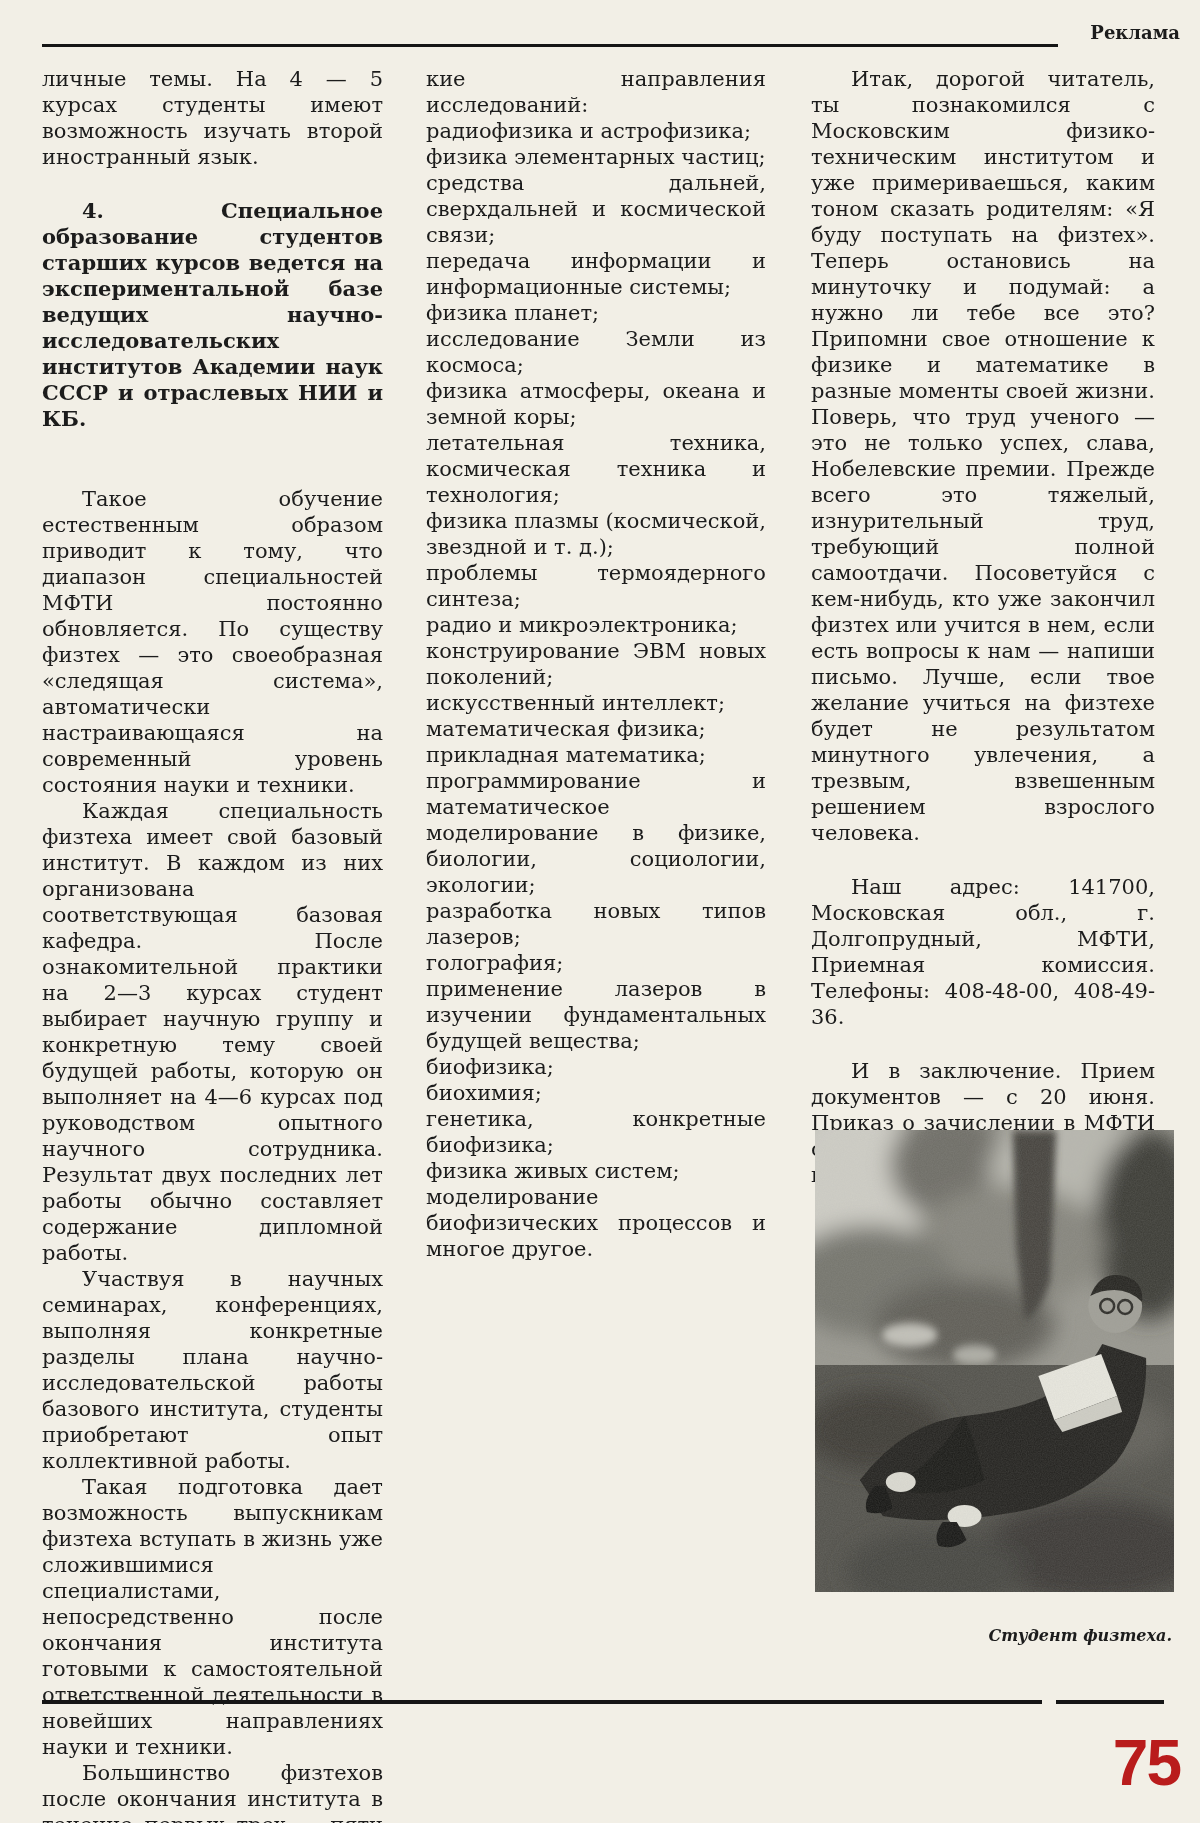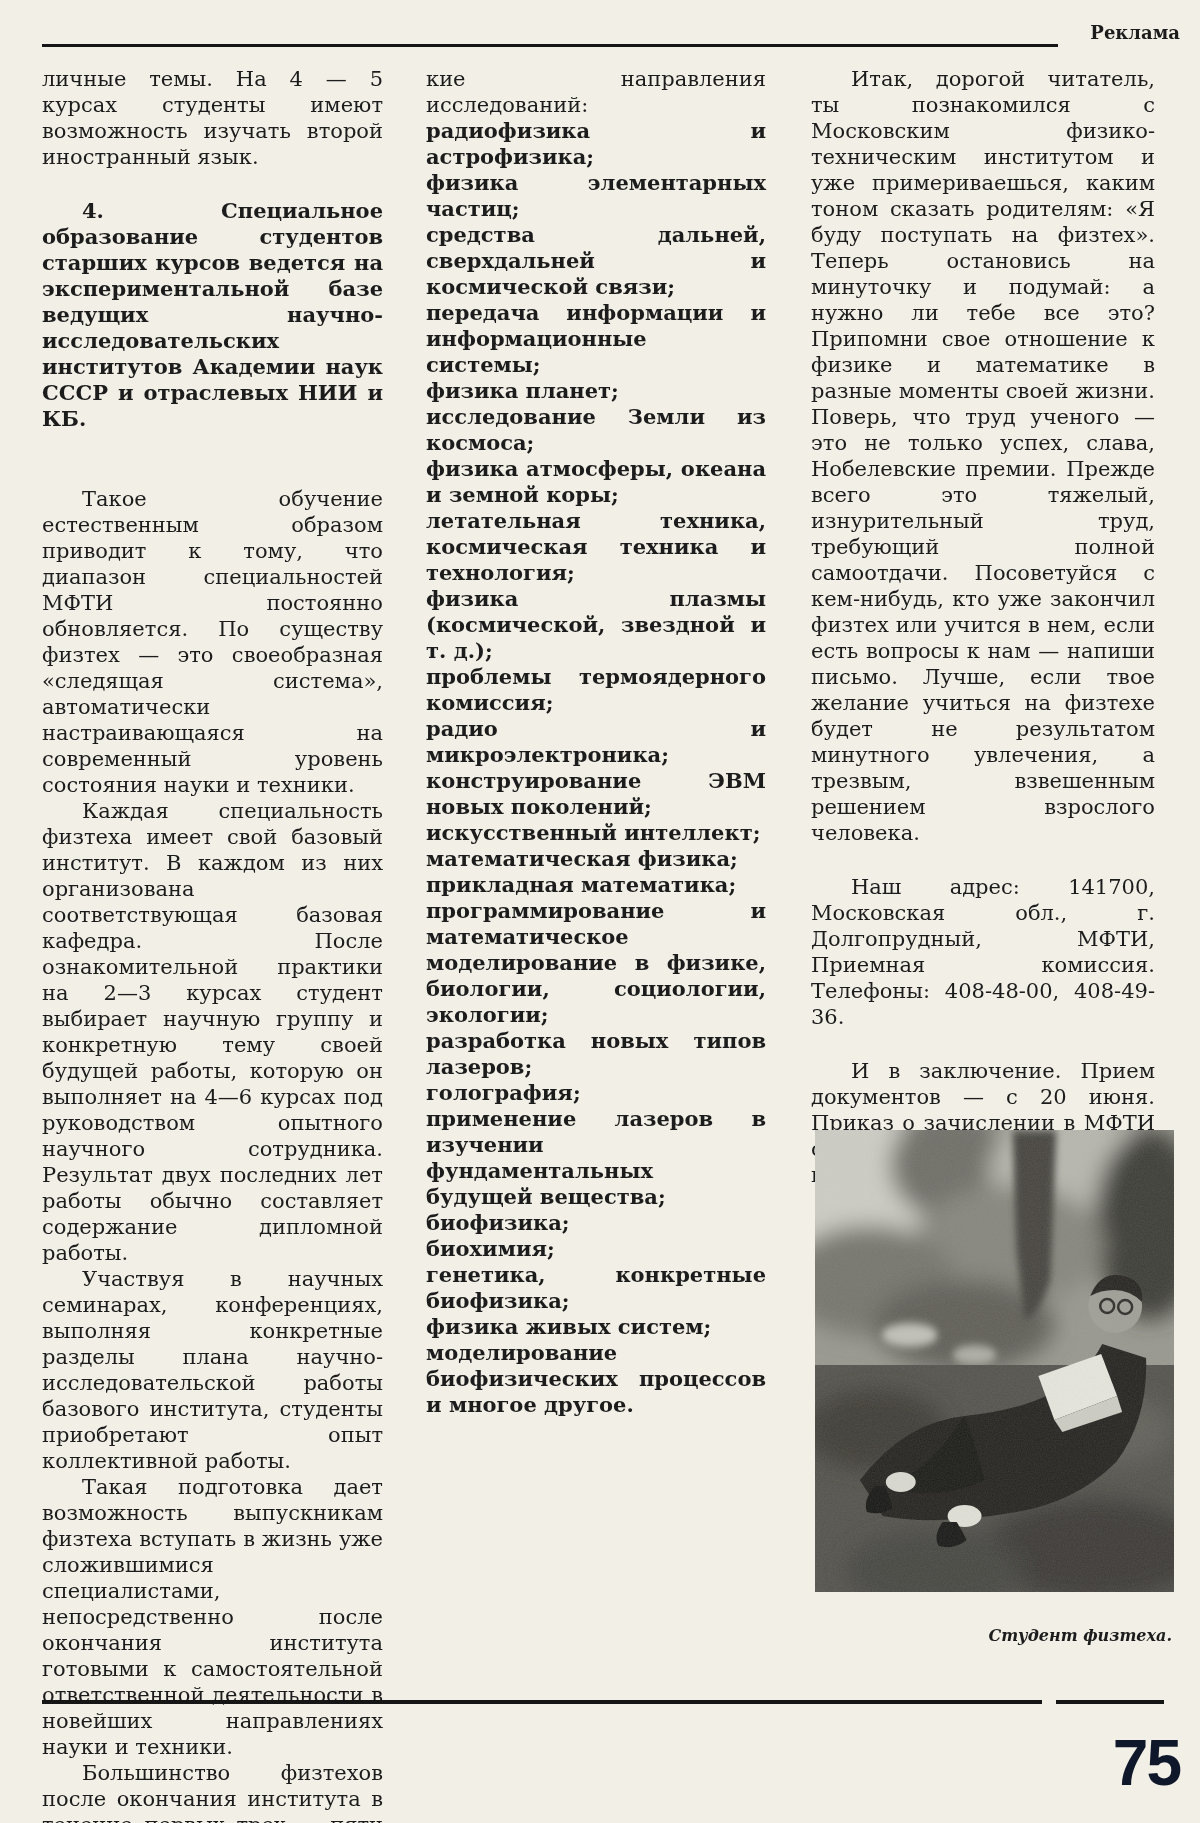--- a/index.html
+++ b/index.html
@@ -17,36 +17,36 @@
   }
   .col { position:absolute; top:66px; text-align:justify; font-size:21px; line-height:26px; }
   .col-left  { left:42px;  width:341px; }
   .col-mid   { left:426px; width:340px; }
   .col-right { left:811px; width:344px; }
   .col p { margin:0; }
   .para.indent { text-indent:40px; }
   .para.bold { font-weight:bold; }
   .para.gap-before { margin-top:28px; }
   .para.gap-after  { margin-bottom:54px; }
-  .item  { margin-bottom:17px;font-weight:bold; }
+  .item  { margin-bottom:17px; }
   .intro { margin-bottom:17px; }
   .photo {
     position:absolute; left:815px; top:1130px; width:359px; height:462px;
     display:block;
   }
   .caption {
     position:absolute; left:815px; top:1626px; width:357px;
     text-align:right; font-style:italic; font-weight:bold; font-size:16px;
   }
   .bottom-rule-a { left:42px;   top:1700px; width:1000px; height:4px; }
   .bottom-rule-b { left:1056px; top:1700px; width:108px;  height:4px; }
   .page-number {
     position:absolute; left:1064px; top:1726px; width:116px; text-align:right;
     font-family:"Liberation Sans","DejaVu Sans",sans-serif;
-    font-weight:bold; font-size:64px; letter-spacing:-2px; color:#0f172a;
+    font-weight:bold; font-size:64px; letter-spacing:-2px; color:#b91c1c;
   }
 </style>
 </head>
 <body>
 
 <div class="page">
 
   <div class="rule top-rule"></div>
   <div class="header-label">Реклама</div>
 
@@ -65,21 +65,21 @@
     <div>
         <p class="item">радиофизика и астрофизика;</p>
         <p class="item">физика элементарных частиц;</p>
         <p class="item">средства дальней, сверхдальней и космической связи;</p>
         <p class="item">передача информации и информационные системы;</p>
         <p class="item">физика планет;</p>
         <p class="item">исследование Земли из космоса;</p>
         <p class="item">физика атмосферы, океана и земной коры;</p>
         <p class="item">летательная техника, космическая техника и технология;</p>
         <p class="item">физика плазмы (космической, звездной и т. д.);</p>
-        <p class="item">проблемы термоядерного комиссия;</p>
+        <p class="item">проблемы термоядерного синтеза;</p>
         <p class="item">радио и микроэлектроника;</p>
         <p class="item">конструирование ЭВМ новых поколений;</p>
         <p class="item">искусственный интеллект;</p>
         <p class="item">математическая физика;</p>
         <p class="item">прикладная математика;</p>
         <p class="item">программирование и математическое моделирование в физике, биологии, социологии, экологии;</p>
         <p class="item">разработка новых типов лазеров;</p>
         <p class="item">голография;</p>
         <p class="item">применение лазеров в изучении фундаментальных будущей вещества;</p>
         <p class="item">биофизика;</p>

